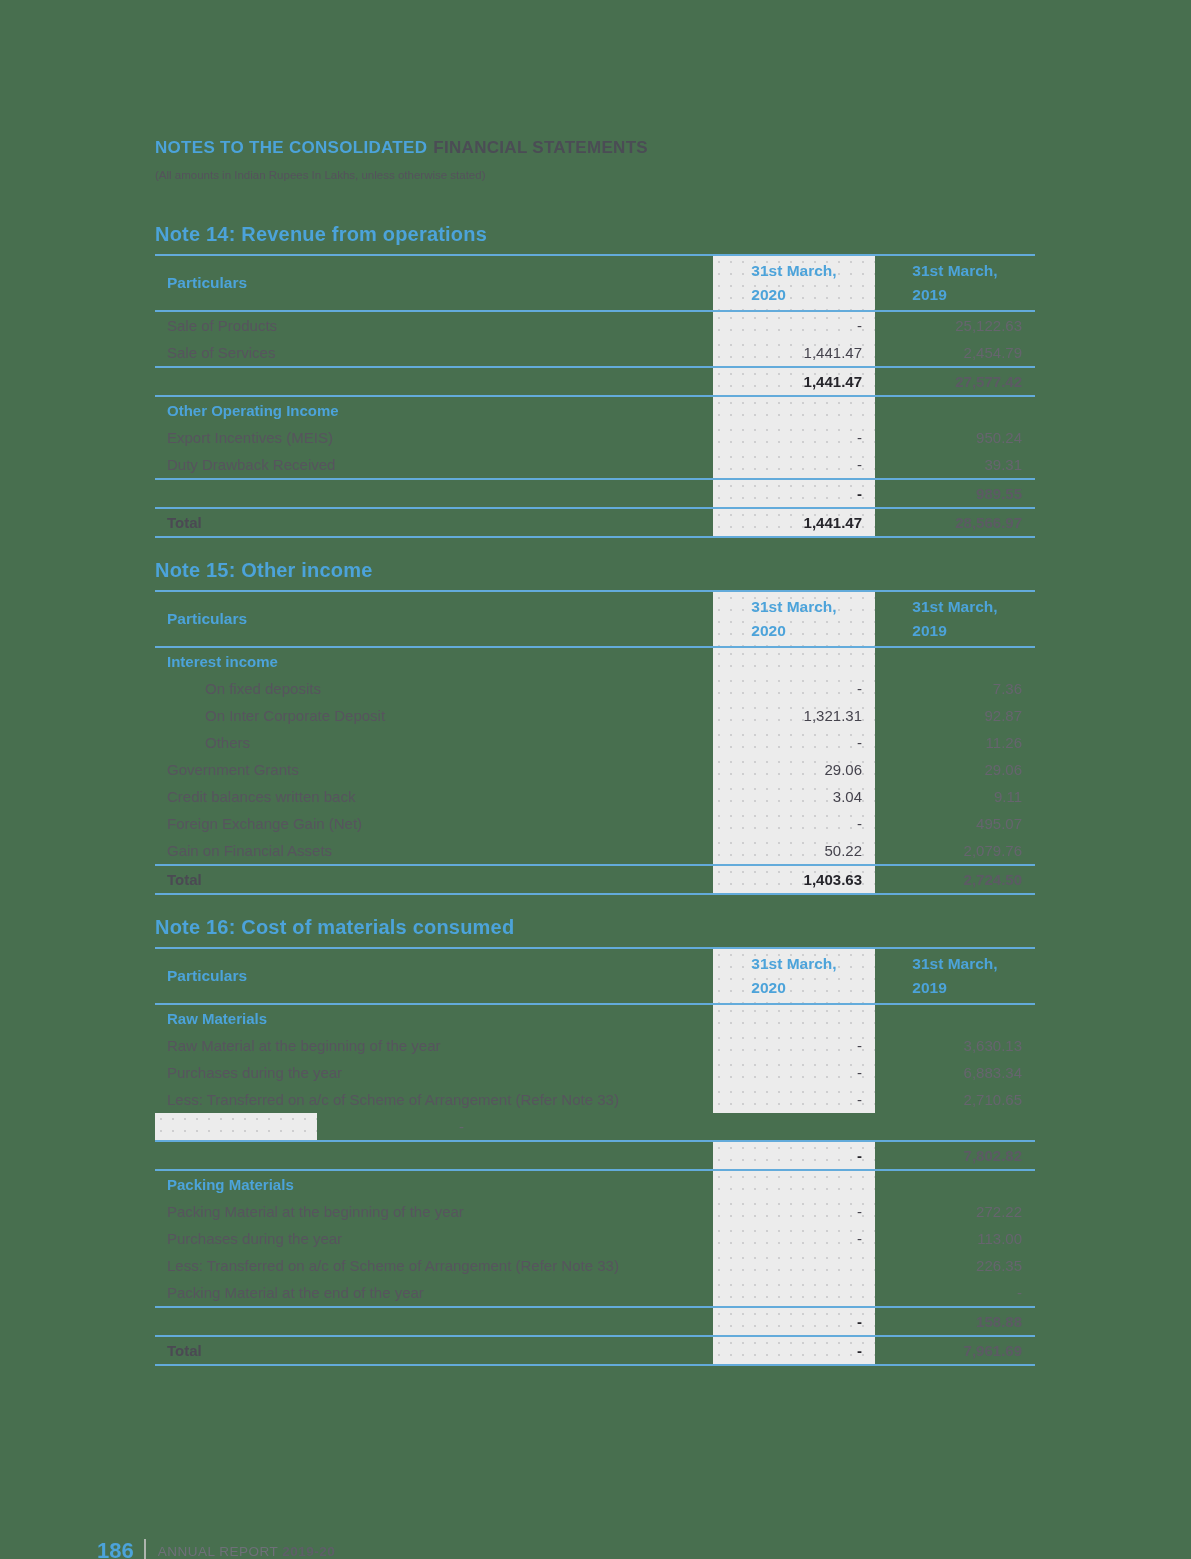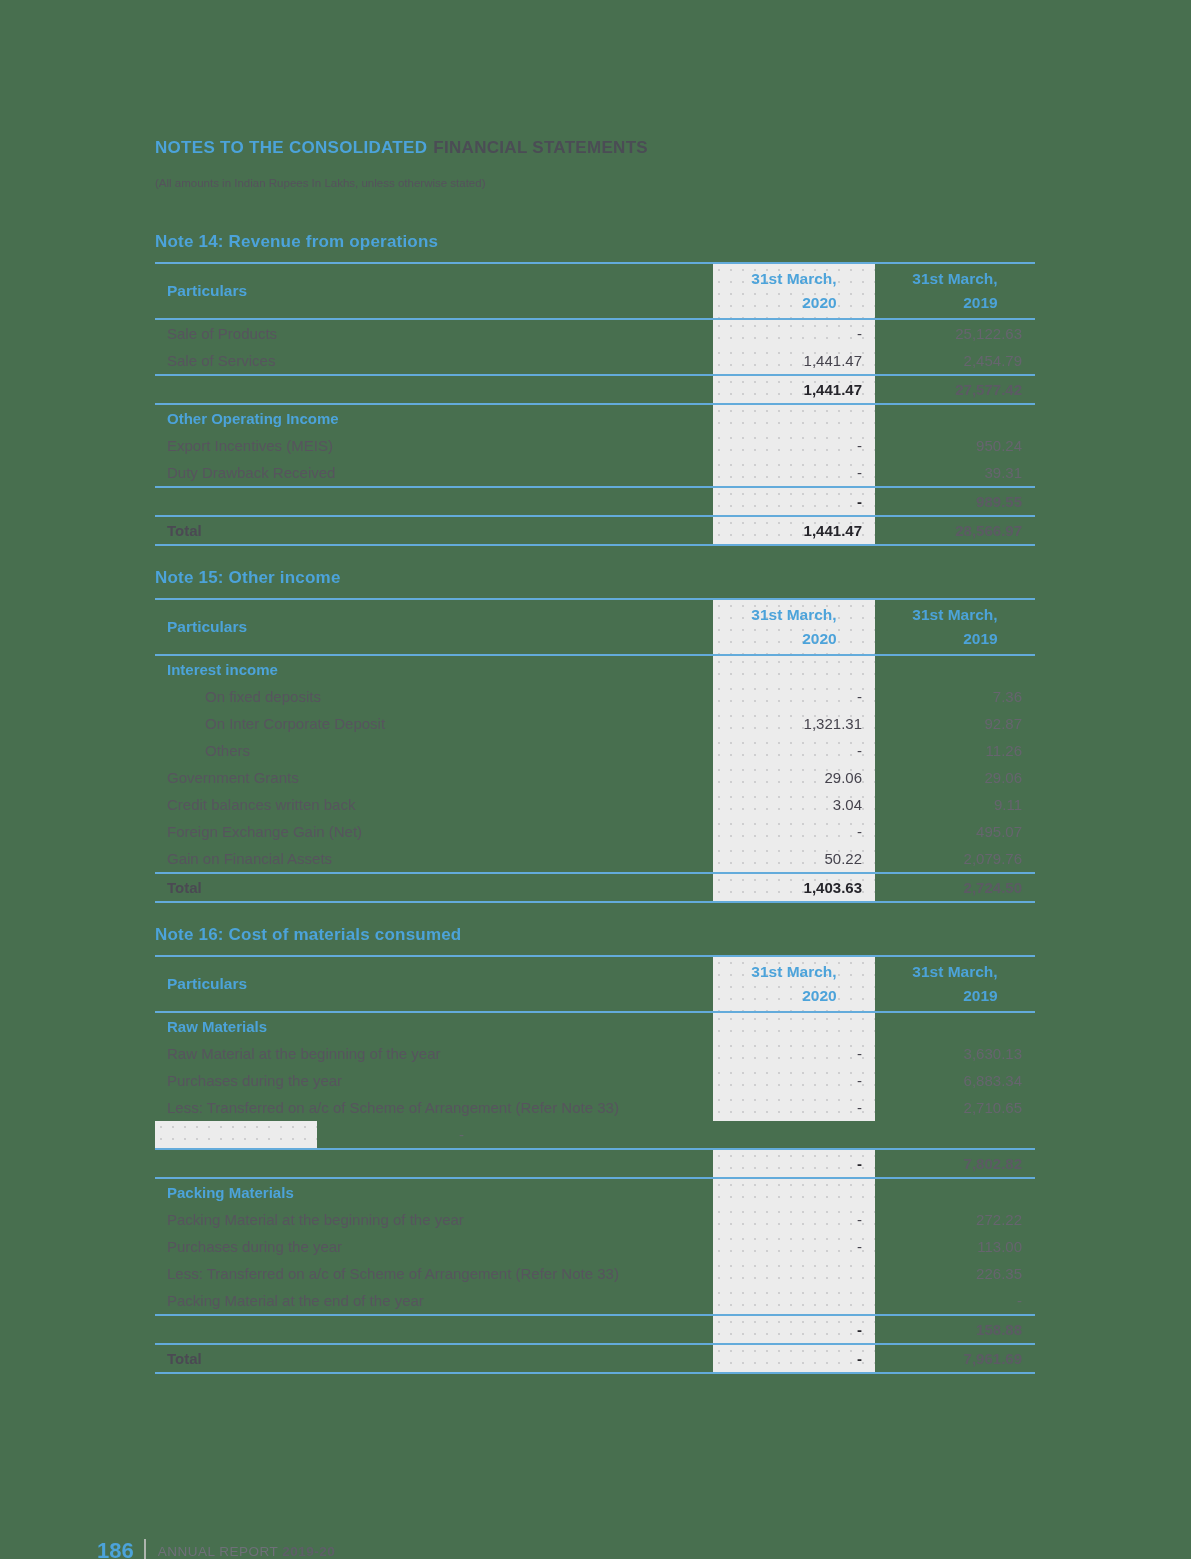--- a/index.html
+++ b/index.html
@@ -17,43 +17,43 @@
   body{
     background:var(--bg);
     font-family:"Liberation Sans", sans-serif;
     position:relative;
     overflow:hidden;
   }
   .content{position:absolute;left:155px;top:138px;width:880px;}
   .doc-title{font-size:17px;font-weight:700;letter-spacing:.3px;line-height:20px;}
   .t-blue{color:var(--blue);}
   .t-dark{color:var(--dark);margin-left:6px;}
-  .doc-subtitle{font-size:11.5px;color:#55525C;margin-top:17px;line-height:16px;}
+  .doc-subtitle{font-size:11.5px;color:#55525C;margin-top:9px;line-height:16px;}
   #notes-container{margin-top:41px;}
   .note + .note{margin-top:22px;}
-  .note-title{font-size:17px;font-weight:700;color:var(--blue);margin:0 0 10px 0;line-height:20px;letter-spacing:.2px;}
+  .note-title{font-size:20px;font-weight:700;color:var(--blue);margin:0 0 10px 0;line-height:20px;letter-spacing:.2px;}
   .fin-table{width:100%;}
   .trow{display:flex;align-items:stretch;}
   .plabel{flex:1;padding-left:12px;font-size:15px;color:var(--label);line-height:27px;}
   .plabel.ind{padding-left:50px;}
   .c2020{
     width:162px;
     background-color:var(--graycol);
     background-image:radial-gradient(rgba(150,150,155,.35) 1px, rgba(0,0,0,0) 1.3px);
     background-size:12px 12px;
   }
   .c2019{width:160px;}
   .val{text-align:right;padding-right:13px;font-size:15px;line-height:27px;}
   .val.c2020{color:var(--v2020);}
   .val.c2019{color:var(--v2019);text-align:right;}
   .trow{min-height:27px;}
   .header-row{border-top:2px solid var(--line);border-bottom:2px solid var(--line);}
   .header-row .plabel{display:flex;align-items:center;color:var(--blue);font-weight:700;font-size:15.5px;line-height:20px;}
   .chead{
-    display:flex;align-items:center;justify-content:center;text-align:right;
+    display:flex;align-items:center;justify-content:center;text-align:left;
     height:54px;color:var(--blue);font-weight:700;font-size:15.5px;line-height:24px;
     white-space:pre-line;
   }
   .r-section .plabel{color:var(--blue);font-weight:700;}
   .r-subtotal,.r-total{border-top:2px solid var(--line);border-bottom:2px solid var(--line);}
   .r-subtotal.no-bt,.r-total.no-bt{border-top:none;}
   .r-subtotal .val,.r-total .val{font-weight:700;}
   .r-subtotal .val.c2020,.r-total .val.c2020{color:#26252B;}
   .r-subtotal .val.c2019,.r-total .val.c2019{color:#5C5A64;}
   .r-total .plabel{color:#4B4953;font-weight:700;}

